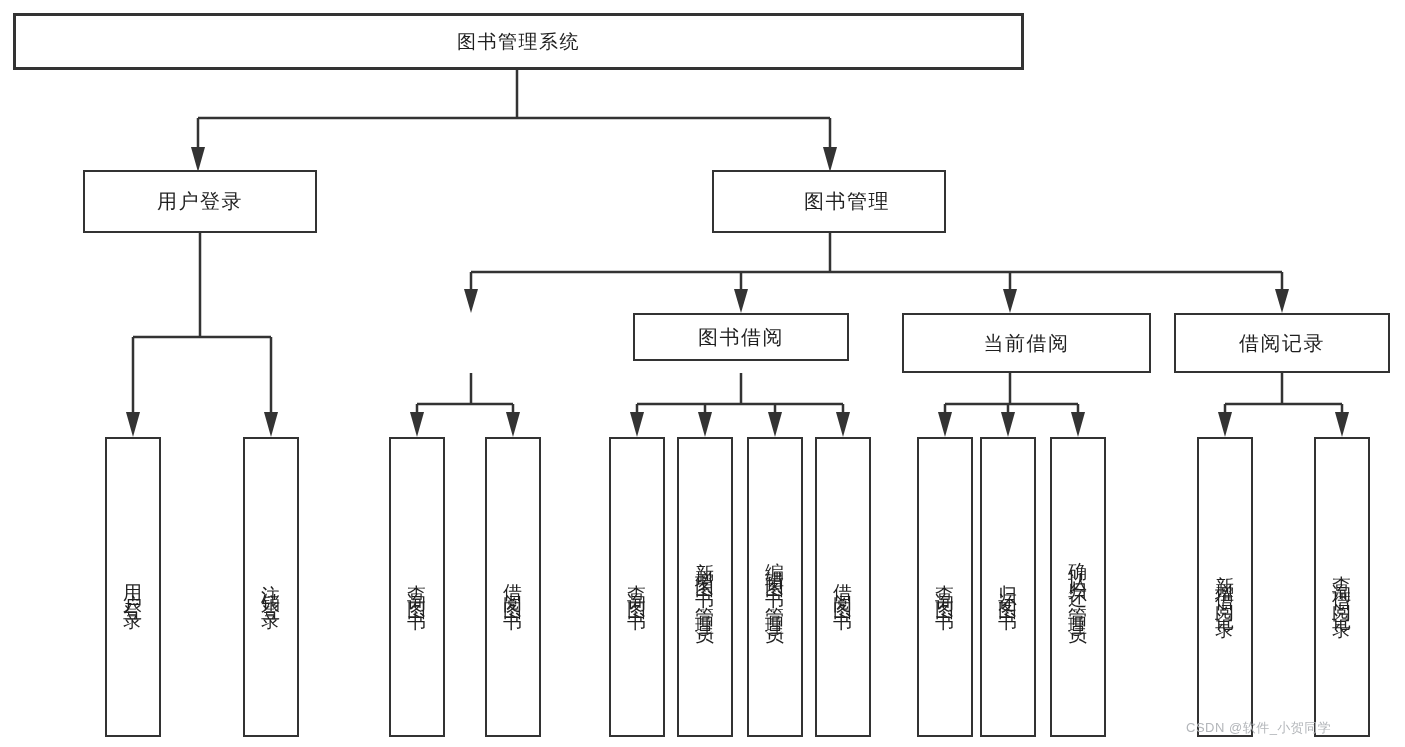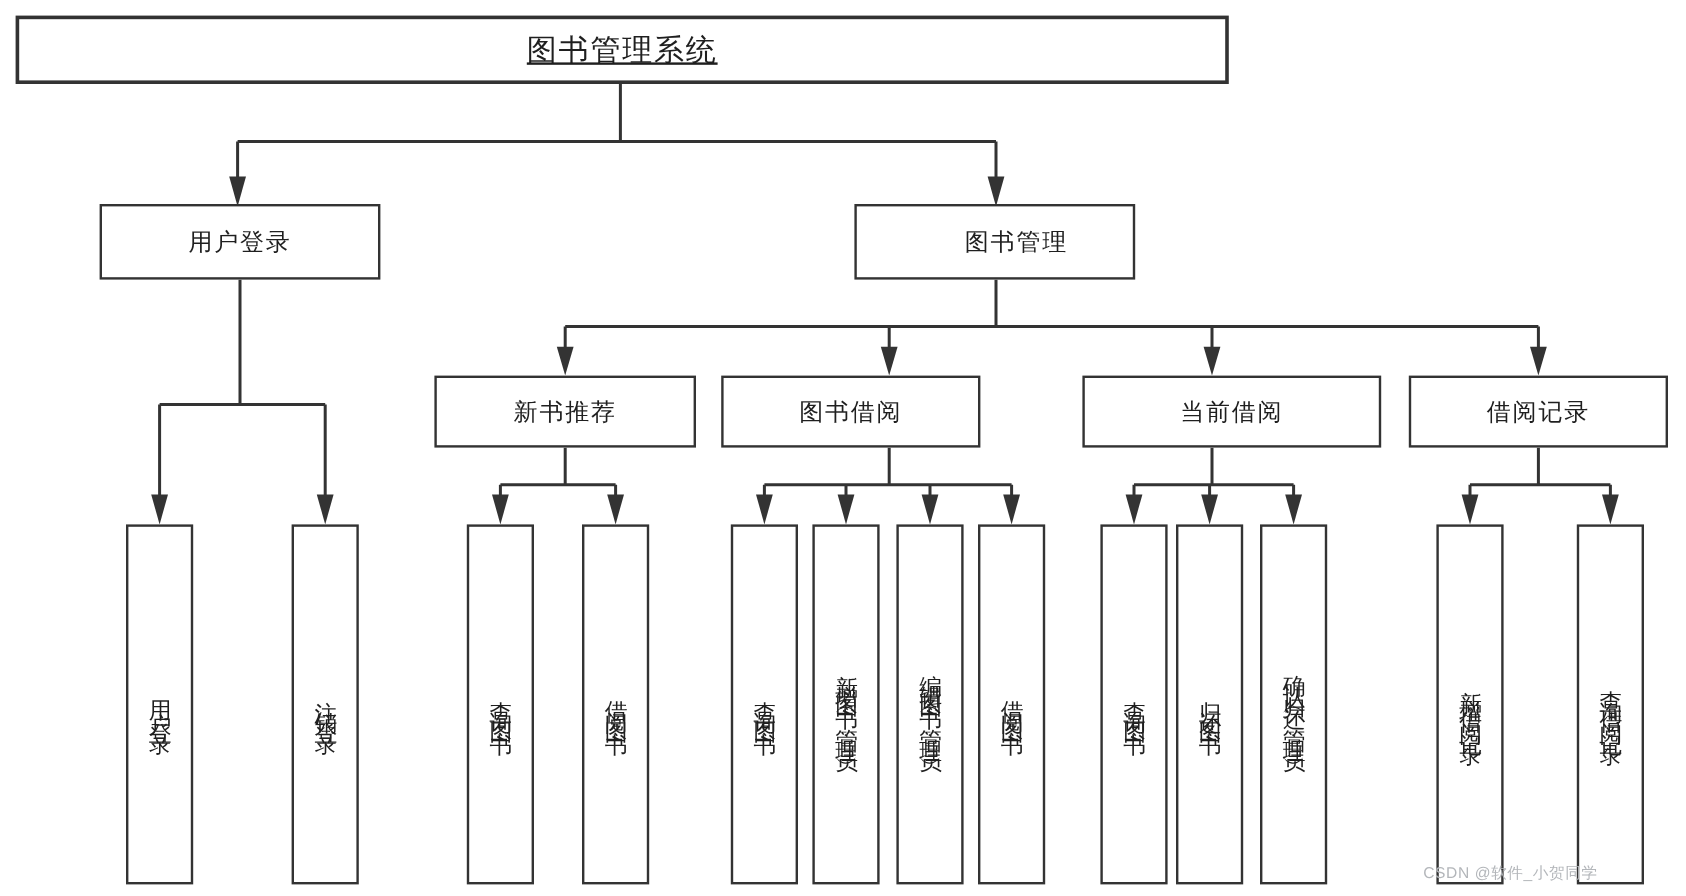--- a/index.html
+++ b/index.html
@@ -32,22 +32,21 @@
     justify-content: center;
     z-index: 2;
   }
   .hbox {
     font-size: 20px;
     letter-spacing: 1.5px;
     white-space: nowrap;
   }
   .hbox.root {
     border-width: 3px;
-    font-size: 25px;
-    text-decoration: underline;
+    font-size: 19px;
   }
   .vbox {
     writing-mode: vertical-rl;
     font-size: 19px;
     letter-spacing: 9px;
     line-height: 1;
     text-align: center;
     padding: 6px 0;
   }
   .watermark {
@@ -104,22 +103,21 @@
       <polygon points="1218,412 1232,412 1225,437"></polygon>
       <polygon points="1335,412 1349,412 1342,437"></polygon>
     </g>
   </svg>
 
   <div class="node hbox root" style="left:13px; top:13px; width:1011px; height:57px;">图书管理系统</div>
 
   <div class="node hbox" style="left:83px; top:170px; width:234px; height:63px;">用户登录</div>
   <div class="node hbox" style="left:712px; top:170px; width:234px; height:63px;padding-left:36px;">图书管理</div>
 
-  <div class="node hbox" style="left:362px; top:313px; width:218px; height:60px;">新书推荐</div>
-  <div class="node hbox" style="left:601px; top:313px; width:216px; height:60px;">图书借阅</div>
+  <div class="node hbox" style="left:633px; top:313px; width:216px; height:48px;">图书借阅</div>
   <div class="node hbox" style="left:902px; top:313px; width:249px; height:60px;">当前借阅</div>
   <div class="node hbox" style="left:1174px; top:313px; width:216px; height:60px;">借阅记录</div>
 
   <div class="node vbox" style="left:105px; top:437px; width:56px; height:300px;">用户登录</div>
   <div class="node vbox" style="left:243px; top:437px; width:56px; height:300px;">注销登录</div>
 
   <div class="node vbox" style="left:389px; top:437px; width:56px; height:300px;">查询图书</div>
   <div class="node vbox" style="left:485px; top:437px; width:56px; height:300px;">借阅图书</div>
 
   <div class="node vbox" style="left:609px; top:437px; width:56px; height:300px;">查询图书</div>

